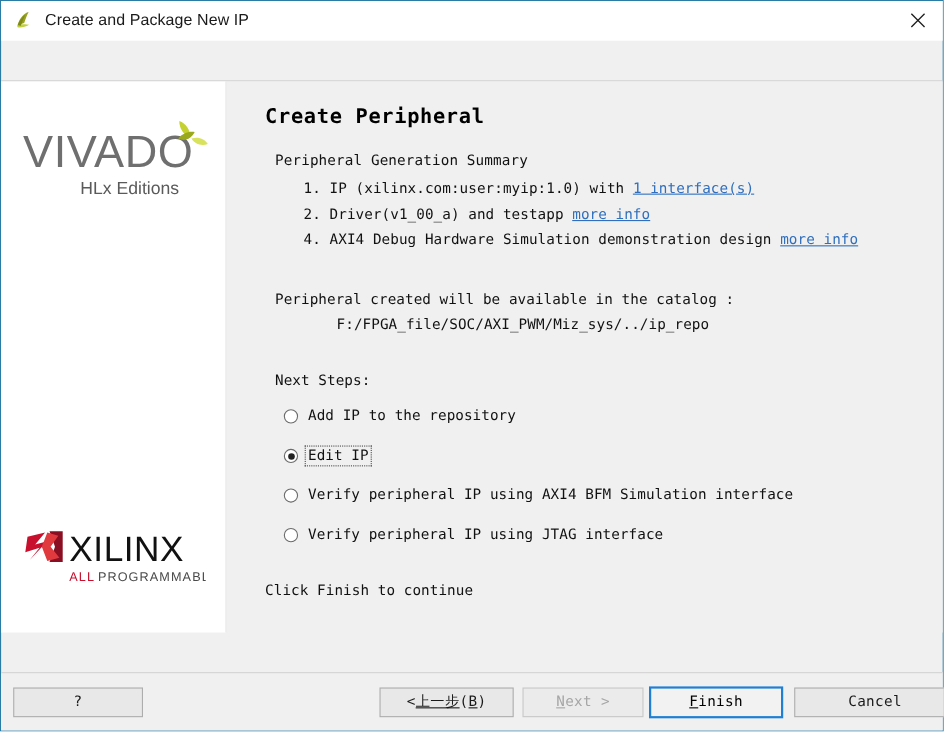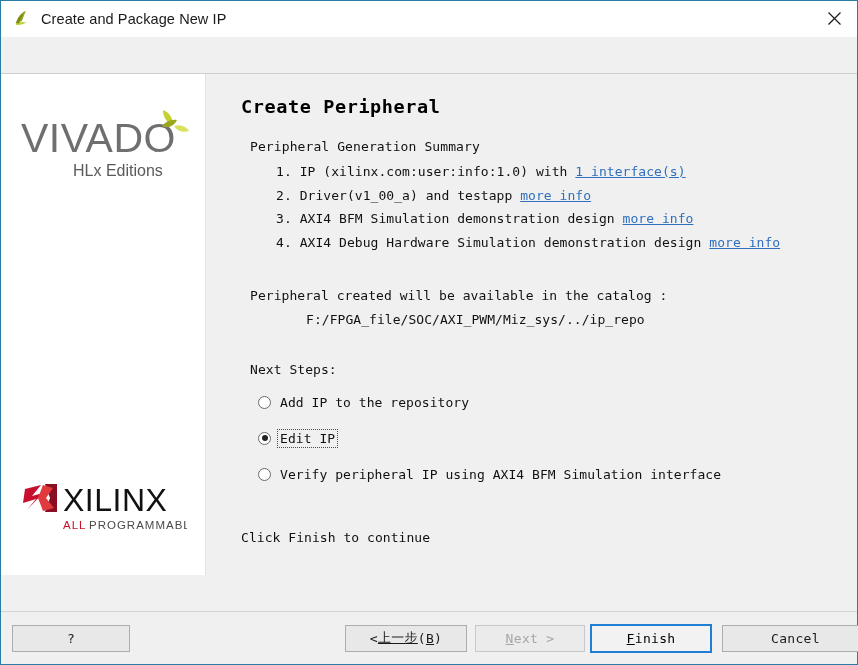--- a/index.html
+++ b/index.html
@@ -337,31 +337,27 @@
 
     <div id="content">
 
       <div id="page-title">Create Peripheral</div>
 
       <div id="summary-heading">Peripheral Generation Summary</div>
 
       <ol id="summary-list">
         <li>
           <span class="li-num">1.</span>
-          <span>IP (xilinx.com:user:info:1.0) with </span><span class="link">1 interface(s)</span>
+          <span>IP (xilinx.com:user:myip:1.0) with </span><span class="link">1 interface(s)</span>
         </li>
         <li>
           <span class="li-num">2.</span>
           <span>Driver(v1_00_a) and testapp </span><span class="link">more info</span>
         </li>
         <li>
-          <span class="li-num">3.</span>
-          <span>AXI4 BFM Simulation demonstration design </span><span class="link">more info</span>
-        </li>
-        <li>
           <span class="li-num">4.</span>
           <span>AXI4 Debug Hardware Simulation demonstration design </span><span class="link">more info</span>
         </li>
       </ol>
 
       <div id="catalog-block">
         <div id="catalog-line">Peripheral created will be available in the catalog :</div>
         <div id="catalog-path">F:/FPGA_file/SOC/AXI_PWM/Miz_sys/../ip_repo</div>
       </div>
 
@@ -377,20 +373,24 @@
         <div class="radio-row checked focused">
           <span class="radio-mark"></span>
           <span class="radio-label">Edit IP</span>
         </div>
 
         <div class="radio-row">
           <span class="radio-mark"></span>
           <span class="radio-label">Verify peripheral IP using AXI4 BFM Simulation interface</span>
         </div>
 
+        <div class="radio-row">
+          <span class="radio-mark"></span>
+          <span class="radio-label">Verify peripheral IP using JTAG interface</span>
+        </div>
 
       </div>
 
       <div id="finish-hint">Click Finish to continue</div>
 
     </div>
   </div>
 
   <div id="footer">
 

